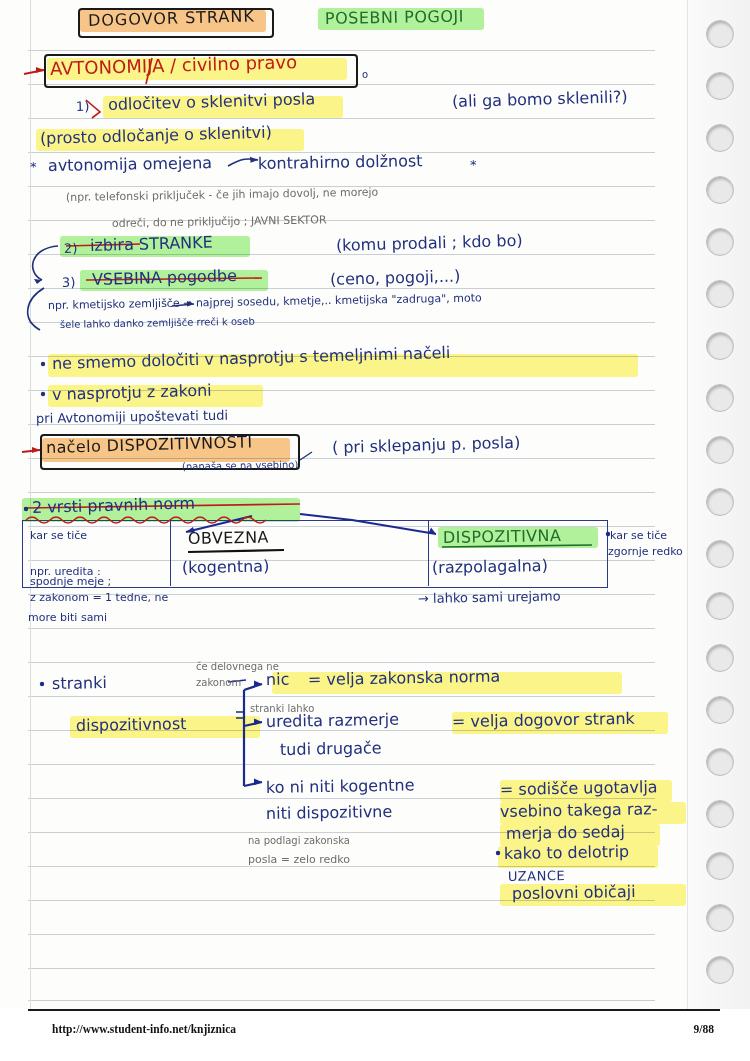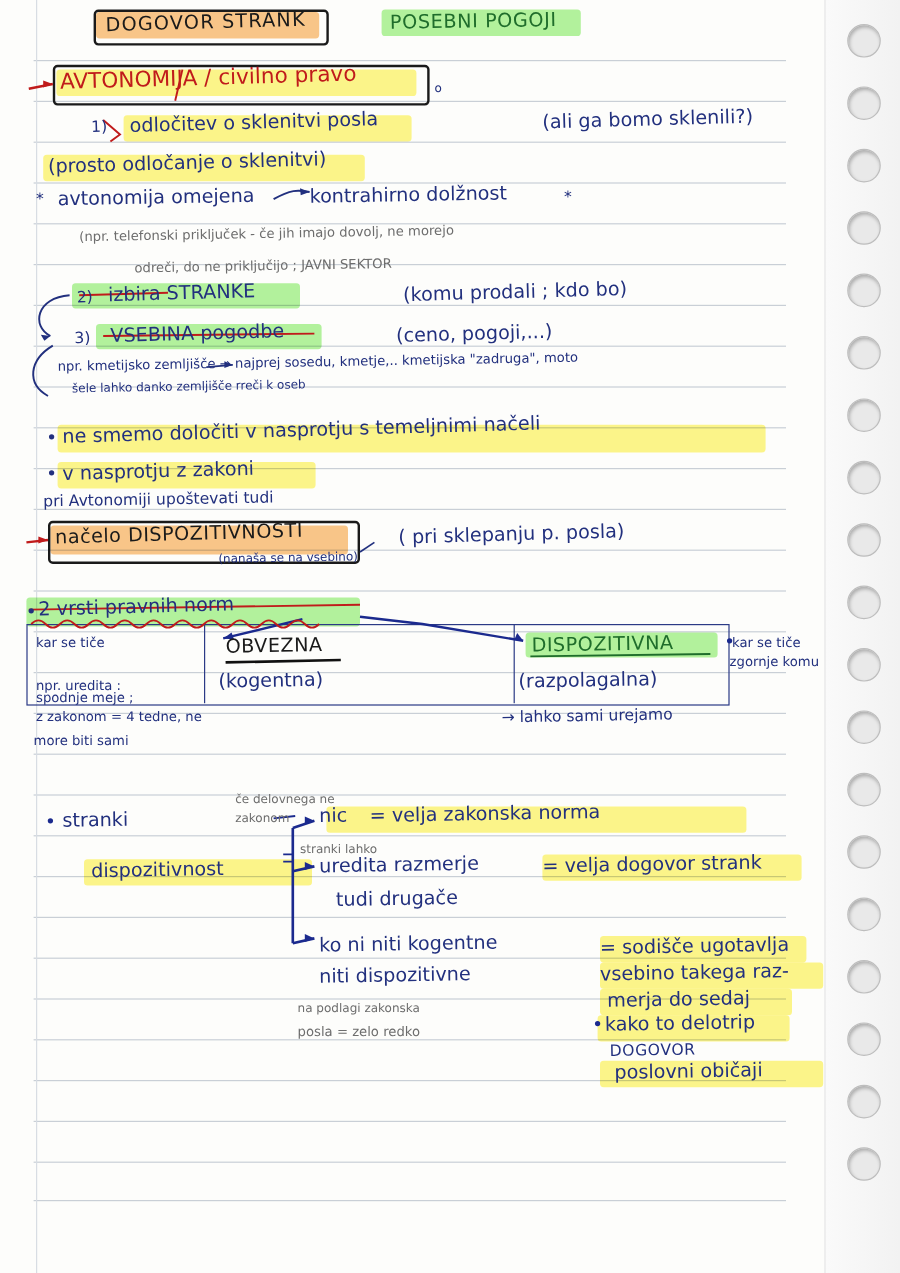--- a/index.html
+++ b/index.html
@@ -340,32 +340,32 @@
 
   <div class="hw black big slant" style="left:46px;  top:440px; letter-spacing:0.4px;">načelo DISPOZITIVNOSTI</div>
   <div class="hw blue big slant" style="left:332px; top:440px;">( pri sklepanju p. posla)</div>
   <div class="hw blue xsmall slant2" style="left:182px; top:462px;">(nanaša se na vsebino)</div>
 
   <div class="hw blue big slant" style="left:32px;  top:500px;">2 vrsti pravnih norm</div>
 
   <div class="hw blue small" style="left:30px;  top:530px;">kar se tiče</div>
   <div class="hw blue small" style="left:30px;  top:576px;">spodnje meje ;</div>
   <div class="hw blue small" style="left:30px;  top:566px;">npr. uredita :</div>
-  <div class="hw blue small" style="left:30px;  top:592px;">z zakonom = 4 tedne, ne</div>
+  <div class="hw blue small" style="left:30px;  top:592px;">z zakonom = 1 tedne, ne</div>
   <div class="hw blue small" style="left:28px;  top:612px;">more biti sami</div>
 
   <div class="hw black big slant2" style="left:188px; top:531px; letter-spacing:0.4px;">OBVEZNA</div>
   <div class="hw blue big slant2" style="left:182px; top:560px;">(kogentna)</div>
 
   <div class="hw green big slant2" style="left:443px; top:530px; letter-spacing:0.4px;">DISPOZITIVNA</div>
   <div class="hw blue big slant2" style="left:432px; top:560px;">(razpolagalna)</div>
   <div class="hw blue mid slant2" style="left:418px; top:592px;">→ lahko sami urejamo</div>
 
   <div class="hw blue small" style="left:610px; top:530px;">kar se tiče</div>
-  <div class="hw blue small" style="left:608px; top:546px;">zgornje komu</div>
+  <div class="hw blue small" style="left:608px; top:546px;">zgornje redko</div>
 
   <div class="hw blue big slant2" style="left:52px;  top:676px;">stranki</div>
   <div class="hw pencil xsmall" style="left:196px; top:662px;">če delovnega ne</div>
   <div class="hw pencil xsmall" style="left:196px; top:678px;">zakonom</div>
   <div class="hw blue big slant2" style="left:266px; top:672px;">nic</div>
   <div class="hw blue big slant2" style="left:308px; top:672px;">= velja zakonska norma</div>
 
   <div class="hw blue big slant2" style="left:76px;  top:718px;">dispozitivnost</div>
   <div class="hw pencil xsmall" style="left:250px; top:704px;">stranki lahko</div>
   <div class="hw blue big slant2" style="left:266px; top:714px;">uredita razmerje</div>
@@ -375,20 +375,25 @@
   <div class="hw blue big slant2" style="left:266px; top:780px;">ko ni niti kogentne</div>
   <div class="hw blue big slant2" style="left:266px; top:806px;">niti dispozitivne</div>
   <div class="hw blue big slant2" style="left:500px; top:782px;">= sodišče ugotavlja</div>
   <div class="hw blue big slant2" style="left:500px; top:804px;">vsebino takega raz-</div>
   <div class="hw blue big slant2" style="left:506px; top:826px;">merja do sedaj</div>
 
   <div class="hw pencil xsmall" style="left:248px; top:836px;">na podlagi zakonska</div>
   <div class="hw pencil small" style="left:248px; top:854px;">posla = zelo redko</div>
 
   <div class="hw blue big slant2" style="left:504px; top:846px;">kako to delotrip</div>
-  <div class="hw blue mid slant2" style="left:508px; top:870px; letter-spacing:0.5px;">DOGOVOR</div>
+  <div class="hw blue mid slant2" style="left:508px; top:870px; letter-spacing:0.5px;">UZANCE</div>
   <div class="hw blue big slant2" style="left:512px; top:886px;">poslovni običaji</div>
 
   <div class="ghost" style="left:420px; top:900px;">  </div>
   <div class="ghost" style="left:470px; top:930px;">  </div>
 
+  <div class="footer">
+    <div class="footer-line"></div>
+    <div class="footer-url">http://www.student-info.net/knjiznica</div>
+    <div class="footer-page">9/88</div>
+  </div>
 
 </div>
 
 </body></html>

